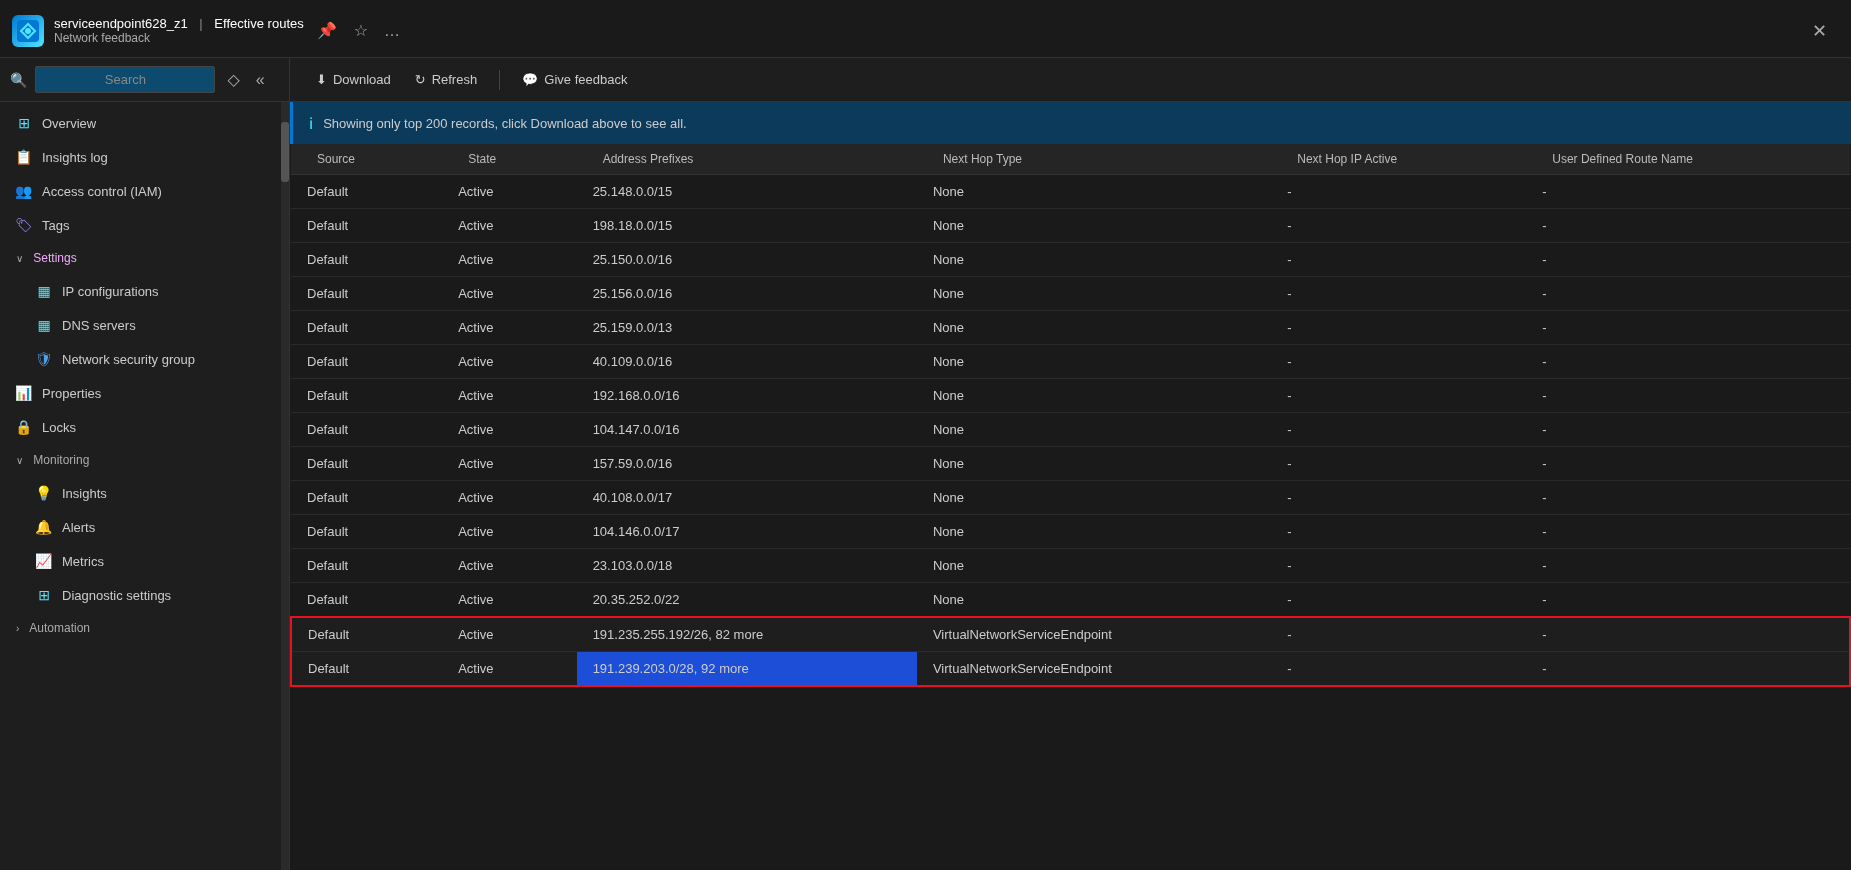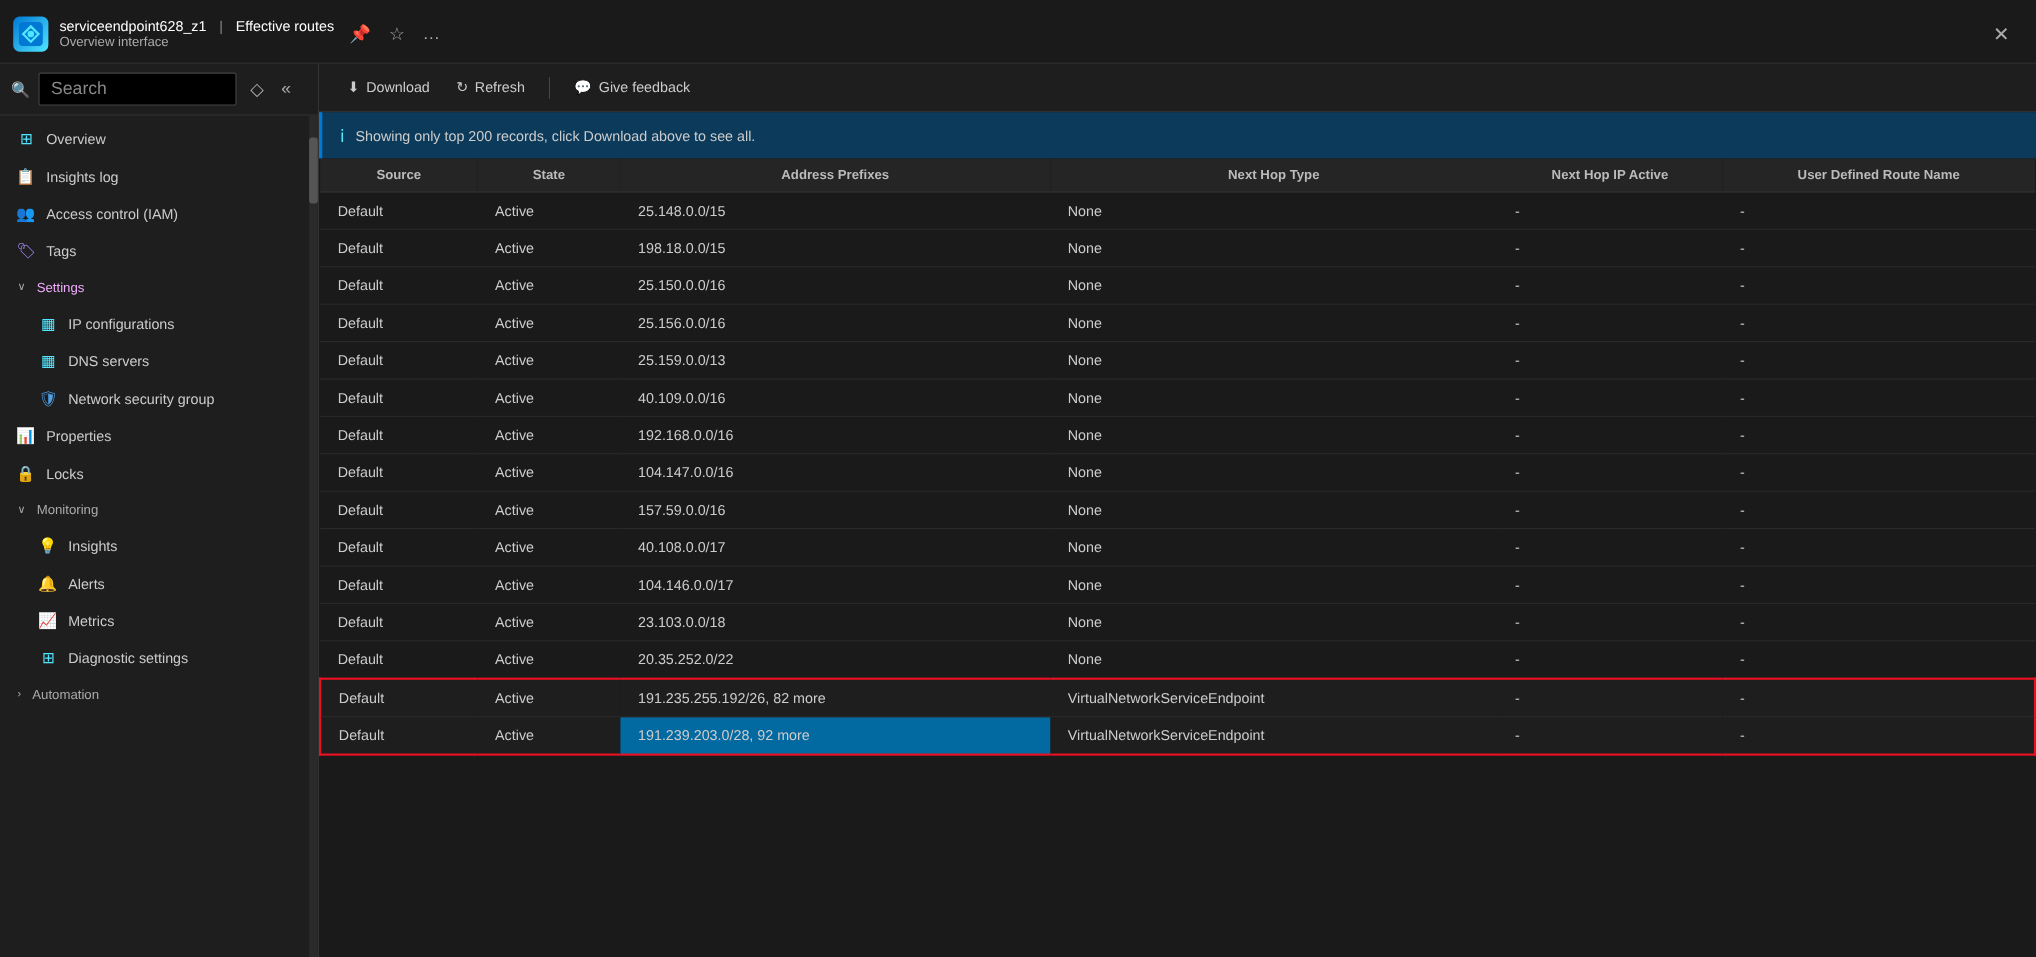--- a/index.html
+++ b/index.html
@@ -89,27 +89,28 @@
       overflow: hidden;
     }
     .search-bar {
       display: flex;
       align-items: center;
       gap: 8px;
       padding: 8px 10px;
       border-bottom: 1px solid #333;
     }
     .search-bar input {
-      background: #000000;
+      background: #0c4a6e;
       border: 1px solid #444;
       color: #ccc;
       padding: 5px 10px;
       border-radius: 2px;
       width: 180px;
-      font-size: 16px;
+      font-size: 13px;
+      text-align: center;
     }
     .search-bar input::placeholder { color: #888; }
     .search-icon { color: #888; font-size: 14px; }
     .sidebar-btn {
       background: none;
       border: none;
       color: #aaa;
       font-size: 16px;
       cursor: pointer;
       padding: 4px;
@@ -199,23 +200,23 @@
     .table-area::-webkit-scrollbar-thumb { background: #444; }
     table {
       width: 100%;
       border-collapse: collapse;
     }
     thead tr {
       background: #252526;
       border-bottom: 1px solid #333;
     }
     th {
-      text-align: center;
-      padding: 8px 0;
-      font-weight: 700;
+      text-align: left;
+      padding: 8px 26px;
+      font-weight: 400;
       color: #bbb;
       font-size: 12px;
       white-space: nowrap;
     }
     td {
       padding: 9px 16px;
       color: #ccc;
       font-size: 13px;
       border-bottom: 1px solid #2a2a2a;
       white-space: nowrap;
@@ -246,21 +247,21 @@
         <path d="M4 11 L11 4 L18 11 L11 18 Z" fill="none" stroke="#50e6ff" stroke-width="2"></path>
         <circle cx="11" cy="11" r="3" fill="#50e6ff"></circle>
       </svg>
     </div>
     <div class="title-text">
       <div class="title-main">
         <span>serviceendpoint628_z1</span>
         <span class="sep">|</span>
         <span>Effective routes</span>
       </div>
-      <div class="title-sub">Overview interface</div>
+      <div class="title-sub">Network feedback</div>
     </div>
     <div class="title-icons">
       <span class="title-icon">📌</span>
       <span class="title-icon">☆</span>
       <span class="title-icon">…</span>
     </div>
   </div>
   <button class="close-btn">✕</button>
 </div>
 
@@ -491,21 +492,21 @@
               <td style="background: rgb(30, 30, 30); border-top: 2px solid rgb(232, 17, 35); border-left: 2px solid rgb(232, 17, 35); border-right: none;">Default</td>
               <td style="background: rgb(30, 30, 30); border-top: 2px solid rgb(232, 17, 35); border-left: none; border-right: none;">Active</td>
               <td style="background: rgb(30, 30, 30); border-top: 2px solid rgb(232, 17, 35); border-left: none; border-right: none;">191.235.255.192/26, 82 more</td>
               <td style="background: rgb(30, 30, 30); border-top: 2px solid rgb(232, 17, 35); border-left: none; border-right: none;">VirtualNetworkServiceEndpoint</td>
               <td style="background: rgb(30, 30, 30); border-top: 2px solid rgb(232, 17, 35); border-left: none; border-right: none;">-</td>
               <td style="background: rgb(30, 30, 30); border-top: 2px solid rgb(232, 17, 35); border-left: none; border-right: 2px solid rgb(232, 17, 35);">-</td>
             </tr>
             <tr style="border-left: 2px solid rgb(232, 17, 35); border-right: 2px solid rgb(232, 17, 35); border-bottom: 2px solid rgb(232, 17, 35);">
               <td style="background: rgb(30, 30, 30); border-bottom: 2px solid rgb(232, 17, 35); border-left: 2px solid rgb(232, 17, 35); border-right: none;">Default</td>
               <td style="background: rgb(30, 30, 30); border-bottom: 2px solid rgb(232, 17, 35); border-left: none; border-right: none;">Active</td>
-              <td style="background: #0369a1; border-bottom: 2px solid rgb(232, 17, 35); border-left: none; border-right: none;">191.239.203.0/28, 92 more</td>
+              <td style="background: #1d4ed8; border-bottom: 2px solid rgb(232, 17, 35); border-left: none; border-right: none;">191.239.203.0/28, 92 more</td>
               <td style="background: rgb(30, 30, 30); border-bottom: 2px solid rgb(232, 17, 35); border-left: none; border-right: none;">VirtualNetworkServiceEndpoint</td>
               <td style="background: rgb(30, 30, 30); border-bottom: 2px solid rgb(232, 17, 35); border-left: none; border-right: none;">-</td>
               <td style="background: rgb(30, 30, 30); border-bottom: 2px solid rgb(232, 17, 35); border-left: none; border-right: 2px solid rgb(232, 17, 35);">-</td>
             </tr>
           </tbody>
       </table>
     </div>
   </div>
 </div>
 

